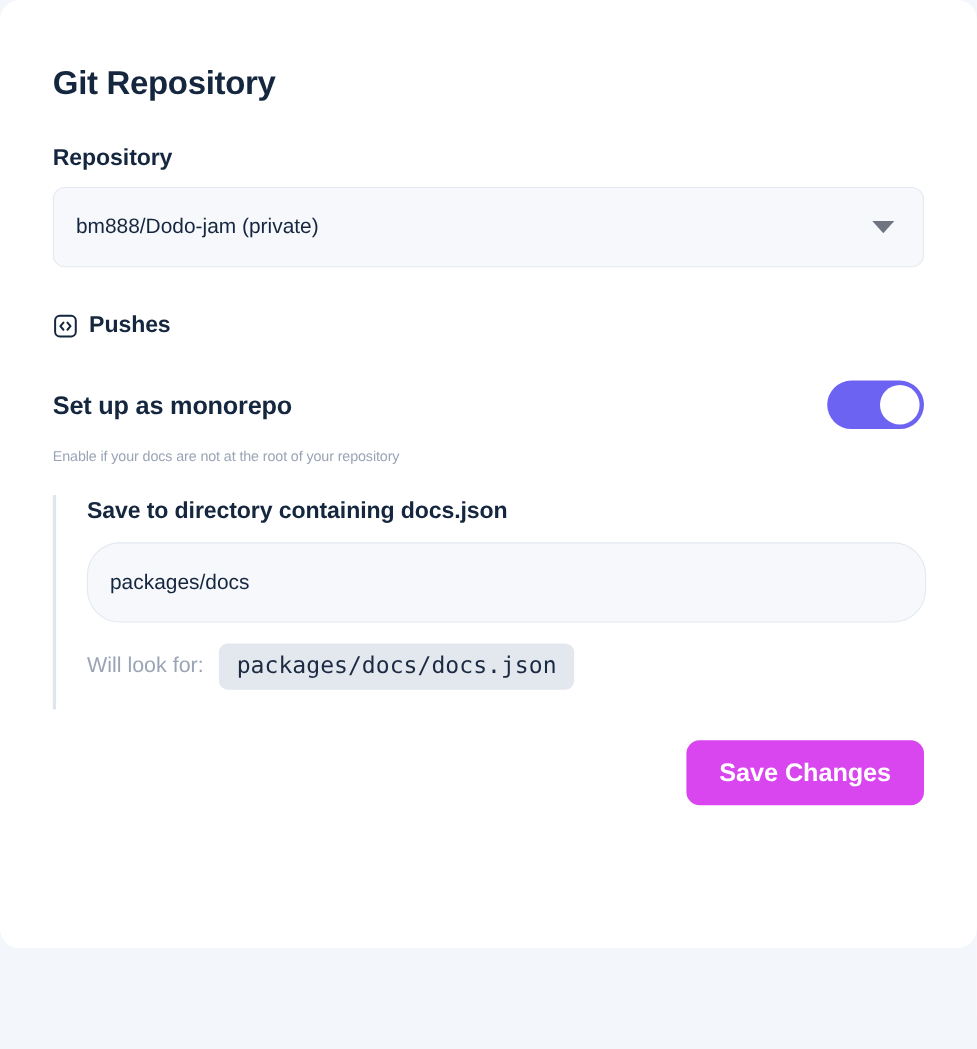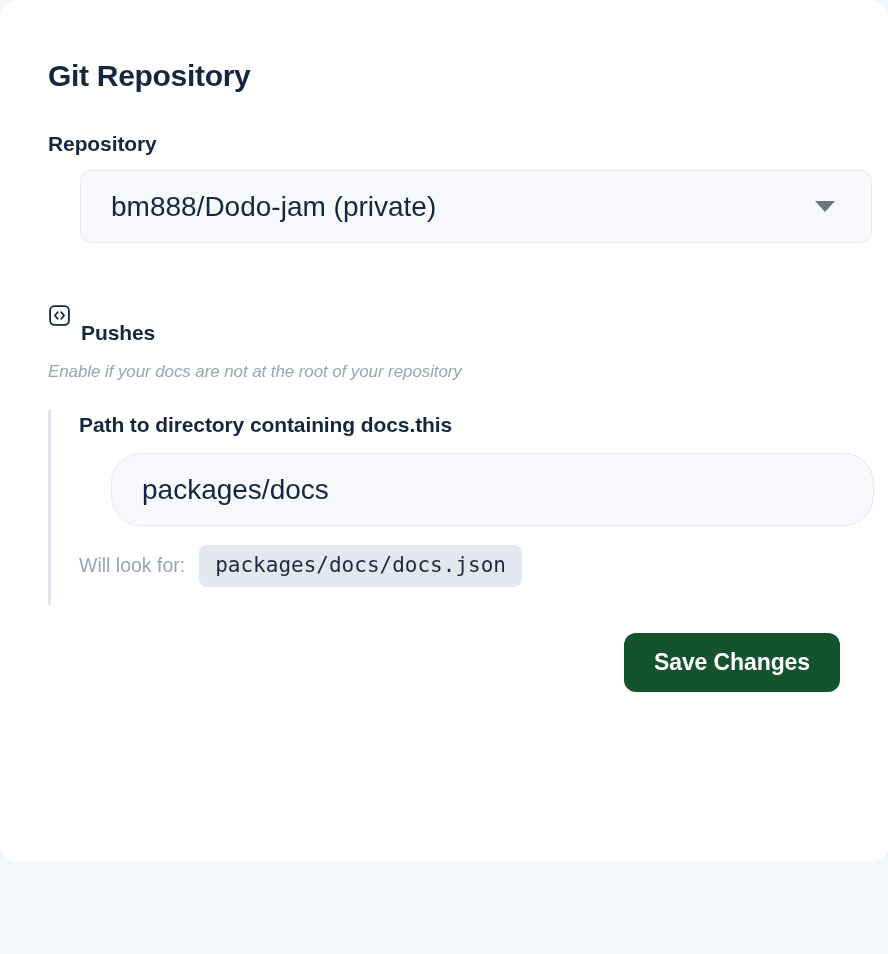--- a/index.html
+++ b/index.html
@@ -37,21 +37,20 @@
     padding-top: 11px;
     line-height: 1.1;
   }
 
   .field-label {
     font-size: 21px;
     font-weight: bold;
     color: #15263f;
     letter-spacing: -0.1px;
     line-height: 1.2;
-    margin-top: 37px;
   }
 
   .label-row {
     display: flex;
     align-items: center;
     gap: 10px;
   }
 
   .repo-label-wrap { margin-top: 39px; }
   .branch-label-wrap { margin-top: 40px; }
@@ -68,25 +67,24 @@
   .input-box {
     margin-top: 14px;
     width: 792px;
     height: 73px;
     box-sizing: border-box;
     background: #f6f8fb;
     border: 1px solid #e4e9f0;
     border-radius: 11px;
     display: flex;
     align-items: center;
-    padding: 0 30px;
-    font-size: 28px;
+    padding: 0 20px;
+    font-size: 19px;
     color: #15263f;
     position: relative;
-    margin-left: 32px;
   }
 
   .select-box {
     justify-content: space-between;
     cursor: pointer;
   }
 
   .select-value { line-height: 1; }
 
   .caret {
@@ -134,24 +132,23 @@
     top: 4px;
     left: 48px;
     width: 36px;
     height: 36px;
     border-radius: 50%;
     background: #ffffff;
   }
 
   .toggle-desc {
     margin-top: 17px;
-    font-size: 17px;
+    font-size: 13px;
     color: #9aa4b5;
     letter-spacing: -0.1px;
-    font-style: italic;
   }
 
   .monorepo-section {
     margin-top: 28px;
     border-left: 3px solid #dfe4ed;
     padding-left: 28px;
     padding-top: 3px;
     padding-bottom: 18px;
     width: 765px;
     box-sizing: border-box;
@@ -195,21 +192,21 @@
   }
 
   .footer {
     margin-top: 28px;
     display: flex;
     justify-content: flex-end;
     width: 792px;
   }
 
   .save-button {
-    background: #14532d;
+    background: #d946ef;
     color: #ffffff;
     font-size: 23px;
     font-weight: bold;
     border: none;
     border-radius: 12px;
     padding: 0 30px;
     height: 59px;
     cursor: pointer;
     font-family: "Liberation Sans", sans-serif;
     letter-spacing: -0.1px;
@@ -237,25 +234,31 @@
         <rect x="2.2" y="2.2" width="19.6" height="19.6" rx="4.5" stroke="#15263f" stroke-width="1.9"></rect>
         <path d="M10.1 8.6L7.2 12l2.9 3.4" stroke="#15263f" stroke-width="1.9" stroke-linecap="round" stroke-linejoin="round"></path>
         <path d="M13.9 8.6L16.8 12l-2.9 3.4" stroke="#15263f" stroke-width="1.9" stroke-linecap="round" stroke-linejoin="round"></path>
       </svg>
     </span>
     <span class="field-label">Pushes</span>
   </div>
 
 
 
+  <div class="toggle-row">
+    <span class="toggle-title">Set up as monorepo</span>
+    <span class="toggle">
+      <span class="knob"></span>
+    </span>
+  </div>
 
   <div class="toggle-desc">Enable if your docs are not at the root of your repository</div>
 
   <div class="monorepo-section">
-    <div class="section-label">Path to directory containing docs.this</div>
+    <div class="section-label">Save to directory containing docs.json</div>
 
     <div class="input-box path-input">
       <span>packages/docs</span>
     </div>
 
     <div class="willlook-row">
       <span class="willlook-label">Will look for:</span>
       <span class="code-chip">packages/docs/docs.json</span>
     </div>
   </div>

